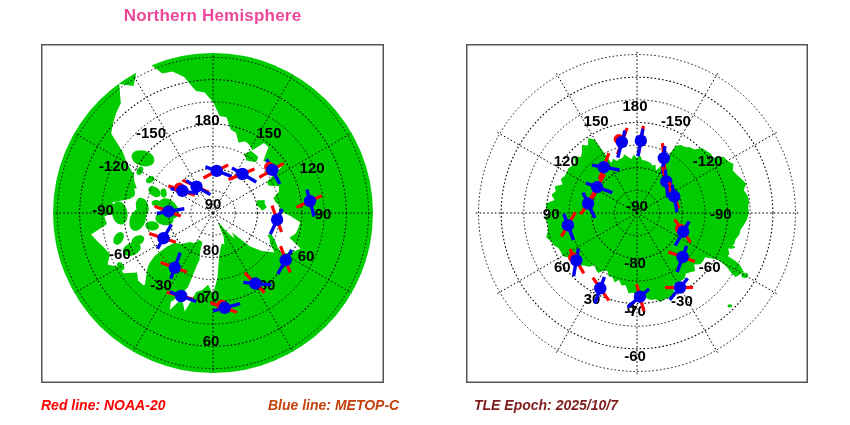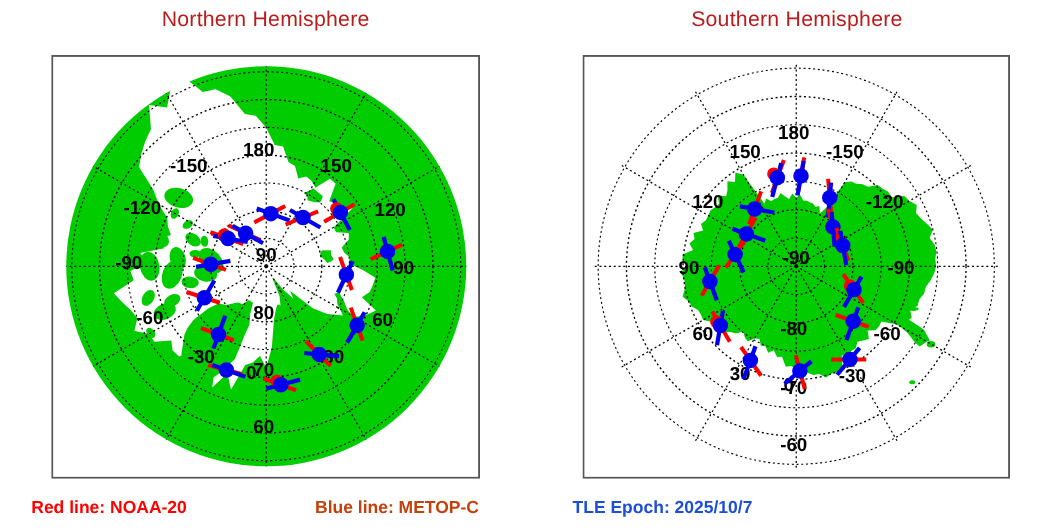--- a/index.html
+++ b/index.html
@@ -6,32 +6,32 @@
   body{
     width:850px;height:425px;background:#ffffff;
     font-family:"Liberation Sans", sans-serif;
     overflow:hidden;position:relative;
   }
   .panel{position:absolute;top:0;height:390px;}
   #panel-north{left:0;width:425px;}
   #panel-south{left:425px;width:425px;}
   .panel-title{
     position:absolute;top:6px;left:0;width:100%;
-    text-align:center;font-size:17px;font-weight:400;
-    color:#b91c1c;letter-spacing:.2px;
+    text-align:center;font-size:17px;font-weight:700;
+    color:#ec4899;letter-spacing:.2px;
   }
   .plot-frame{position:absolute;}
   #frame-north{left:41px;top:44px;width:343px;height:339px;}
   #frame-south{left:41px;top:44px;width:342px;height:339px;}
   .plot-frame svg{display:block;}
-  .legend-row{position:absolute;left:0;top:392px;width:714px;height:33px;}
+  .legend-row{position:absolute;left:16px;top:392px;width:714px;height:33px;font-style:italic;}
   .legend-item{position:absolute;font-size:14px;font-weight:bold;white-space:nowrap;}
   #legend-red{left:25px;top:5px;color:#ff0000;}
   #legend-blue{left:252px;top:5px;color:#c2410c;}
-  #legend-epoch{left:458px;top:5px;color:#1d4ed8;text-align:right;}
+  #legend-epoch{left:458px;top:5px;color:#7f1d1d;text-align:right;}
 </style>
 </head>
 <body>
 
 <div class="panel" id="panel-north">
   <div class="panel-title">Northern Hemisphere</div>
   <div class="plot-frame" id="frame-north">
     <svg id="svg-north" width="343" height="339" viewBox="0 0 343 339">
         <rect x="0" y="0" width="343" height="339" fill="#ffffff"></rect>
         <defs>
@@ -205,21 +205,20 @@
             <line x1="155.5" y1="142.6" x2="145.1" y2="136.6" stroke="#0000ee" stroke-width="3.4" stroke-linecap="butt"></line>
             <circle cx="155.5" cy="142.6" r="6.2" fill="#0000ee"></circle>
           </g>
         </g>
         <rect x="0.75" y="0.75" width="341.5" height="337.5" fill="none" stroke="#555555" stroke-width="1.5"></rect>
       </svg>
   </div>
 </div>
 
 <div class="panel" id="panel-south">
-  <div class="panel-title">Southern Hemisphere</div>
   <div class="plot-frame" id="frame-south">
     <svg id="svg-south" width="342" height="339" viewBox="0 0 342 339">
         <rect x="0" y="0" width="342" height="339" fill="#ffffff"></rect>
         <defs>
           <clipPath id="svg-south-clip">
             <circle cx="171" cy="169" r="163"></circle>
           </clipPath>
         </defs>
         <g clip-path="url(#svg-south-clip)">
           <path d="M171.0,114.1L174.0,111.5L176.5,116.3L179.3,116.5L181.9,117.8L184.4,118.8L186.4,121.6L189.5,120.8L189.9,126.6L194.8,122.3L209.8,101.8L215.1,101.1L218.9,103.0L224.2,103.3L228.2,105.4L236.1,103.9L240.0,106.8L244.6,109.4L247.2,113.7L257.6,112.8L261.5,116.8L267.4,119.9L266.8,126.4L270.8,130.7L275.5,135.0L280.3,139.7L277.7,146.3L281.7,151.5L283.1,157.2L282.2,163.2L282.9,169.0L281.3,174.8L278.4,180.3L274.7,185.4L273.3,190.7L269.5,195.4L268.1,200.6L262.1,204.0L263.4,210.2L258.8,213.7L251.6,215.6L239.1,213.2L237.2,217.1L234.3,220.2L228.1,220.4L229.1,227.1L224.4,228.3L219.9,229.4L218.7,234.6L215.0,236.7L212.3,240.5L207.4,240.4L208.2,252.6L203.5,253.6L198.9,254.9L194.9,258.0L189.3,255.2L184.8,255.9L179.9,254.1L175.2,250.0L171.0,251.0L166.8,248.8L162.6,249.3L159.6,241.3L155.6,241.5L153.0,236.1L148.5,238.2L146.4,233.0L142.7,232.6L141.5,227.0L137.6,226.8L132.1,229.0L129.8,225.7L128.7,221.2L122.7,222.7L118.5,221.5L112.8,221.4L109.1,219.2L108.8,214.2L102.7,213.4L96.5,212.0L94.8,207.8L92.4,204.0L87.4,201.1L84.9,197.0L80.1,193.4L81.6,188.0L82.1,183.1L81.2,178.4L78.4,173.9L83.7,169.0L80.1,164.2L80.1,159.5L88.5,155.9L85.5,150.8L89.7,147.2L88.8,142.3L96.5,140.4L94.8,135.1L98.7,132.1L100.6,128.4L102.3,124.4L105.9,121.7L109.2,118.9L108.1,112.4L114.9,112.9L116.0,107.9L115.9,101.0L122.0,101.6L122.3,93.9L128.7,95.7L145.5,118.9L146.9,114.8L151.0,116.9L153.5,115.1L156.3,114.1L158.5,110.3L162.1,113.1L165.3,115.1L167.9,110.8Z" fill="#00cc00"></path>

